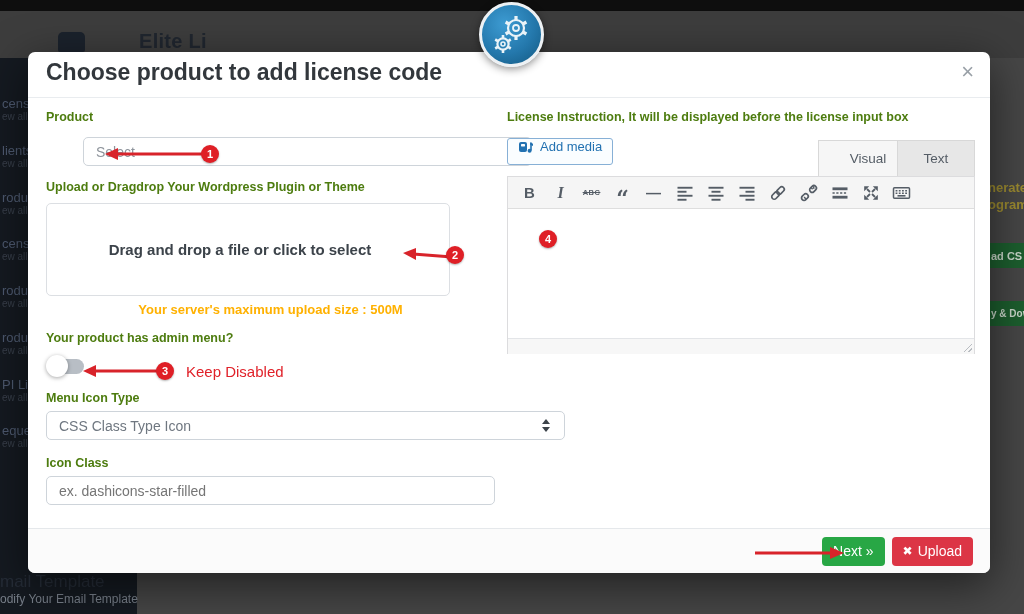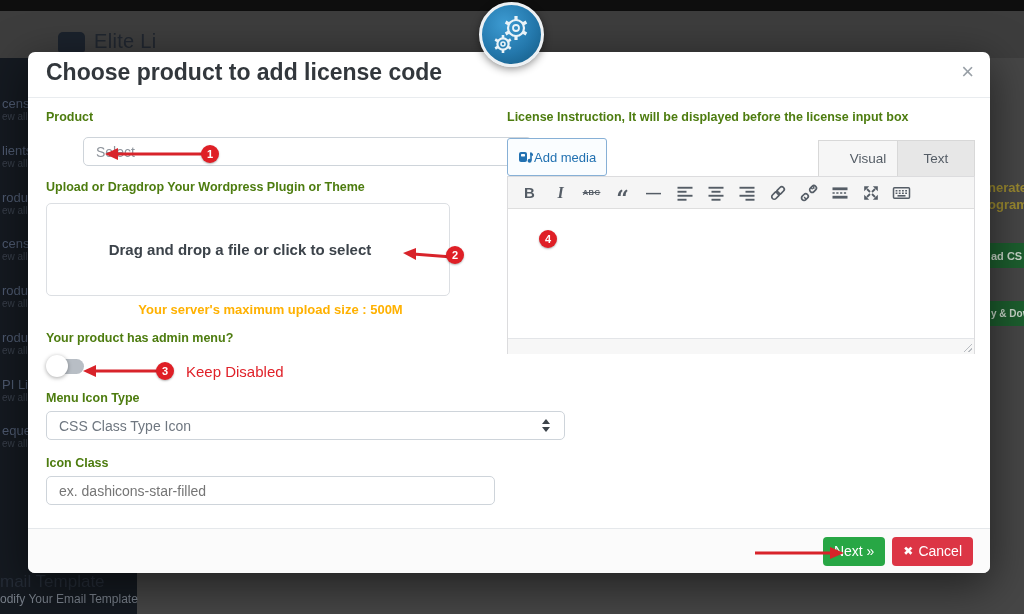--- a/index.html
+++ b/index.html
@@ -6,21 +6,21 @@
   html,body { background:#2e2e2e; }
   body { font-family:"Liberation Sans", sans-serif; }
   .stage { position:relative; width:1024px; height:614px; overflow:hidden; background:#464646; }
 
   
   .topstrip  { position:absolute; left:0; top:0; width:1024px; height:11px; background:#0e0e0e; z-index:1; }
   .headband  { position:absolute; left:0; top:11px; width:1024px; height:47px; background:#3d3d3d; z-index:1; }
   .sidebar   { position:absolute; left:0; top:58px; width:137px; height:556px; background:#151a21; z-index:2; }
   .brand     { position:absolute; left:58px; top:30px; display:flex; align-items:center; gap:9px; z-index:2; }
   .brand-badge { width:27px; height:20px; background:#1b222c; border-radius:5px 5px 2px 2px; }
-  .brand-text  { font-size:20px; font-weight:normal; color:#20262f; letter-spacing:.3px; }
+  .brand-text  { font-size:20px; font-weight:bold; color:#20262f; letter-spacing:.3px;margin-left:45px; }
   .side-item   { position:absolute; left:2px; z-index:3; white-space:nowrap; }
   .side-item .t { font-size:13px; color:#4e5a70; line-height:15px; }
   .side-item .s { font-size:10px; color:#39404c; line-height:12px; }
   .bottom-item { position:absolute; left:0; top:572px; z-index:3; white-space:nowrap; }
   .bottom-item .t { font-size:17px; color:#262d38; font-weight:normal; line-height:20px; }
   .bottom-item .s { font-size:12px; color:#79808b; line-height:15px; }
   .frag-yellow { position:absolute; z-index:2; font-size:13px; font-weight:bold; color:#9b8a30; white-space:nowrap; }
   .frag-green  { position:absolute; z-index:2; height:25px; background:#1c5e2e; border-radius:3px; color:#c9d6c9;
                  font-size:11px; font-weight:bold; display:flex; align-items:center; padding:0 6px; white-space:nowrap; }
 
@@ -51,21 +51,21 @@
   .dropzone-text { font-size:15px; font-weight:bold; color:#3c434a; margin-right:16px; }
   .upload-note { position:absolute; left:18px; top:250px; width:449px; text-align:center;
                  font-size:13px; color:#ffb100; font-weight:bold; }
 
   .toggle { position:absolute; left:18px; top:303px; width:40px; height:22px; }
   .toggle .track { position:absolute; left:2px; top:4px; width:36px; height:15px; background:#b8bec5; border-radius:8px; }
   .toggle .knob  { position:absolute; left:0; top:0; width:22px; height:22px; background:#fff; border-radius:50%;
                    box-shadow:0 1px 4px rgba(0,0,0,.35); }
 
   
-  .addmedia { position:absolute; left:479px; top:86px; height:38px; display:inline-flex; align-items:center; 
+  .addmedia { position:absolute; left:479px; top:86px; height:27px; display:inline-flex; gap:6px;
               border:1px solid #87b0d6; border-radius:3px; background:#fafdff; color:#2271b1;
               font-size:13px; padding:0 10px; cursor:pointer; }
   .tab { position:absolute; top:88px; height:36px; display:flex; align-items:center; justify-content:center;
          font-size:13.5px; color:#555d66; border:1px solid #d8d8d8; border-bottom:none; cursor:pointer; }
   .tab-visual { left:790px; width:100px; background:#f6f6f6; }
   .tab-text   { left:869px; width:78px; background:#e7e7e7; }
 
   .editor { position:absolute; left:479px; top:124px; width:468px; height:178px; border:1px solid #dcdcde; background:#fff; }
   .toolbar { height:32px; background:#f5f5f5; border-bottom:1px solid #dedede; display:flex; align-items:center;
              padding:0 9px; gap:6px; color:#555d66; }
@@ -345,21 +345,21 @@
         <div class="grip"></div>
       </div>
     </div>
 
     <div class="modal-footer">
       <button class="btn btn-next">
         <span>Next »</span>
       </button>
       <button class="btn btn-cancel">
         <span class="cancel-x">✖</span>
-        <span>Cancel</span>
+        <span>Upload</span>
       </button>
     </div>
   </div>
 
   <svg class="anno" style="left:104px; top:144px;" width="104" height="20" viewBox="0 0 104 20">
     <line class="arrow-line" x1="12" y1="10" x2="98" y2="10"></line>
     <polygon class="arrow-head" points="1,10 14,4 14,16"></polygon>
   </svg>
   <div class="badge" style="left:201px; top:145px;">1</div>
 

